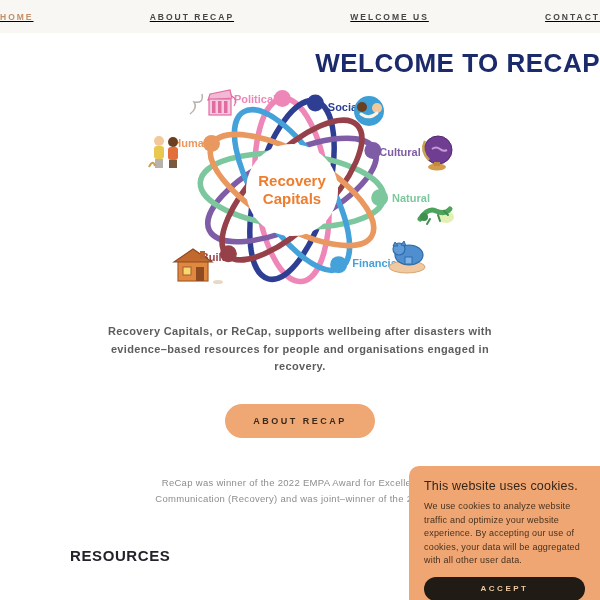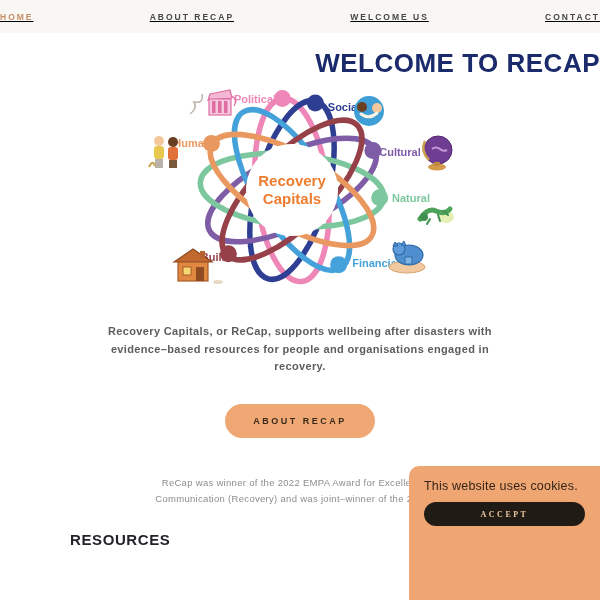--- a/index.html
+++ b/index.html
@@ -44,21 +44,21 @@
     padding:12px 28px;
   }
   
   .award {
     margin-top:37px; text-align:center;
     font-size:9.5px; line-height:1.7; letter-spacing:0.3px;
     color:#8d8d8d;
   }
   .award a { color:#dd9c70; text-decoration:underline; cursor:pointer; }
   
-  .resources { margin-top:24px; padding-left:70px; padding-right:70px; }
+  .resources { margin-top:40px; padding-left:70px; padding-right:70px; }
   .resources h2 {
     font-size:15px; font-weight:bold; letter-spacing:0.6px; color:#23232b;
   }
   
   .cookie-banner {
     position:absolute; right:0; bottom:0;
     width:191px; height:134px;
     background:#f0a672;
     border-top-left-radius:10px;
     padding:13px 15px 12px 15px;
@@ -67,21 +67,21 @@
     font-size:12.5px; color:#33251a; font-weight:normal; letter-spacing:0.2px;
   }
   .cookie-banner .cb-body {
     margin-top:7px; font-size:9px; line-height:1.5; letter-spacing:0.2px;
     color:#443122;
   }
   .cookie-banner .cb-accept {
     margin-top:9px; width:100%; height:24px;
     background:#201b14; color:#eec9a0;
     border:none; border-radius:12px; cursor:pointer;
-    font-family:Liberation Serif, serif;
+    font-family:Liberation Sans, sans-serif;
     font-size:8px; font-weight:bold; letter-spacing:2.5px;
   }
 </style>
 </head>
 <body>
 
 <nav class="topnav">
   <a class="active">HOME</a>
   <a>ABOUT RECAP</a>
   <a>WELCOME US</a>
@@ -190,14 +190,15 @@
   <span>Communication (Recovery) and was joint–winner of the 2021 </span><a>Re</a><br>
 </div>
 
 <section class="resources">
   <h2>RESOURCES</h2>
 
 </section>
 
 <div class="cookie-banner">
   <div class="cb-title">This website uses cookies.</div>
+  <div class="cb-body">We use cookies to analyze website traffic and optimize your website experience. By accepting our use of cookies, your data will be aggregated with all other user data.</div>
   <button class="cb-accept">ACCEPT</button>
 </div>
 
 </body></html>

